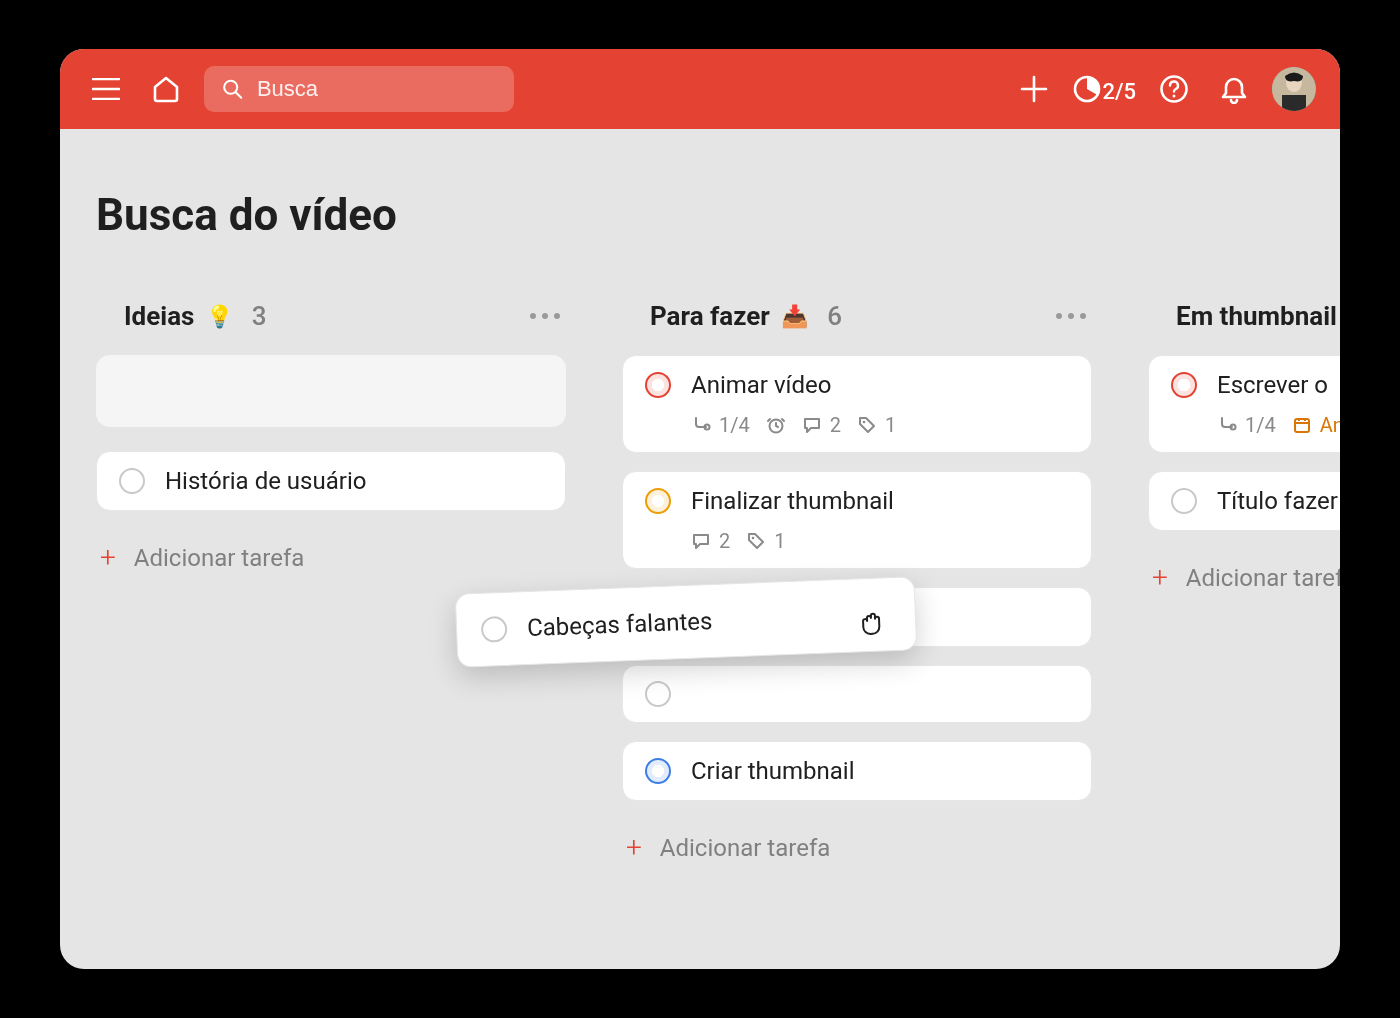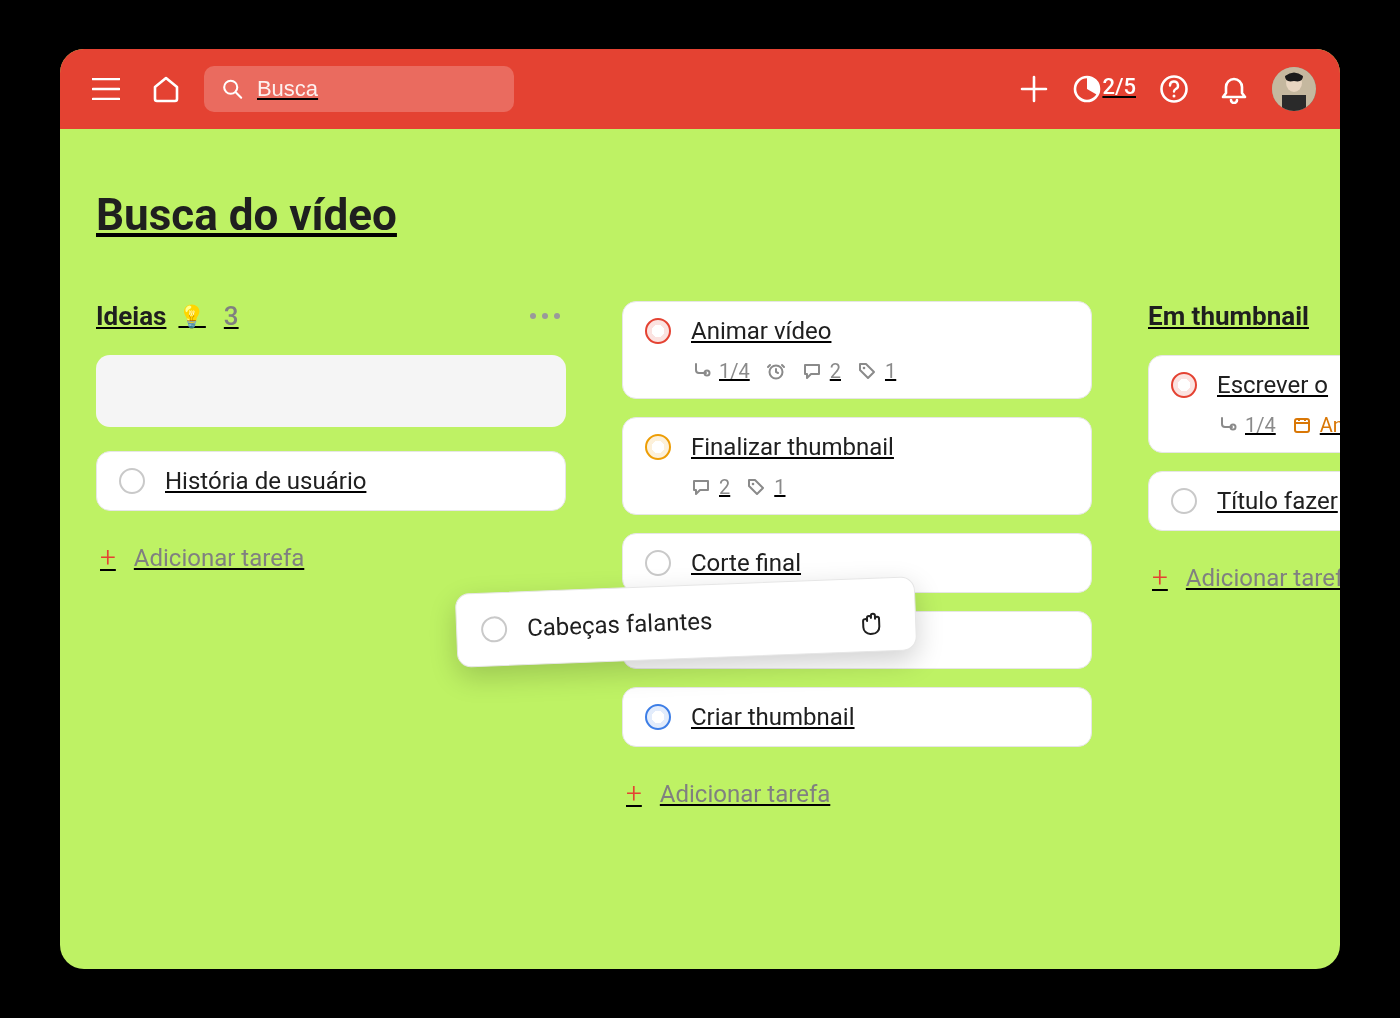--- a/index.html
+++ b/index.html
@@ -9,26 +9,25 @@
   width: 1400px;
   height: 1018px;
   overflow: hidden;
   display: flex;
   align-items: center;
   justify-content: center;
 }
 .app {
   width: 1280px;
   height: 920px;
-  background: #bef264;
+  background: #e5e5e5;
   border-radius: 24px;
   overflow: hidden;
   position: relative;
   box-shadow: 0 4px 30px rgba(0,0,0,0.25);
-  text-decoration: underline;
 }
 .topbar {
   height: 80px;
   background: #E44232;
   display: flex;
   align-items: center;
   padding: 0 24px;
   gap: 16px;
 }
 .icon-btn {
@@ -56,21 +55,21 @@
   border: none;
   outline: none;
   color: #fff;
   font-size: 22px;
   width: 100%;
 }
 .search input::placeholder { color: rgba(255,255,255,0.9); }
 .spacer { flex: 1; }
 .ratio {
   display: flex;
-  align-items: flex-start;
+  align-items: flex-end;
   gap: 0;
   color: #fff;
   font-size: 22px;
   font-weight: 500;
 }
 .avatar {
   width: 44px;
   height: 44px;
   border-radius: 50%;
   background: linear-gradient(135deg,#b8a890 0%, #4a4340 100%);
@@ -97,20 +96,21 @@
 }
 .column {
   width: 470px;
   flex-shrink: 0;
 }
 .col-hdr {
   display: flex;
   align-items: center;
   margin-bottom: 24px;
   gap: 12px;
+  margin-left: 28px;
 }
 .col-title {
   font-size: 26px;
   font-weight: 700;
   color: #1f1f1f;
 }
 .col-emoji { font-size: 22px; }
 .col-count {
   font-size: 26px;
   color: #808080;
@@ -279,20 +279,30 @@
             <div class="card-title">História de usuário</div>
           </div>
         </div>
         <div class="add-task">
           <span class="plus">+</span>
           <span>Adicionar tarefa</span>
         </div>
       </div>
 
       <div class="column">
+        <div class="col-hdr">
+          <span class="col-title">Para fazer</span>
+          <span class="col-emoji">📥</span>
+          <span class="col-count">6</span>
+          <div class="more">
+              <span></span>
+              <span></span>
+              <span></span>
+            </div>
+        </div>
 
         <div class="card">
           <div class="card-row">
             <div class="cbox red"></div>
             <div class="card-title">Animar vídeo</div>
           </div>
           <div class="meta">
             <div class="meta-item">
               <svg width="20" height="20" viewBox="0 0 20 20" fill="none">
                   <path d="M5 3v6a3 3 0 0 0 3 3h7" stroke="#8a8a8a" stroke-width="2" stroke-linecap="round"></path>

